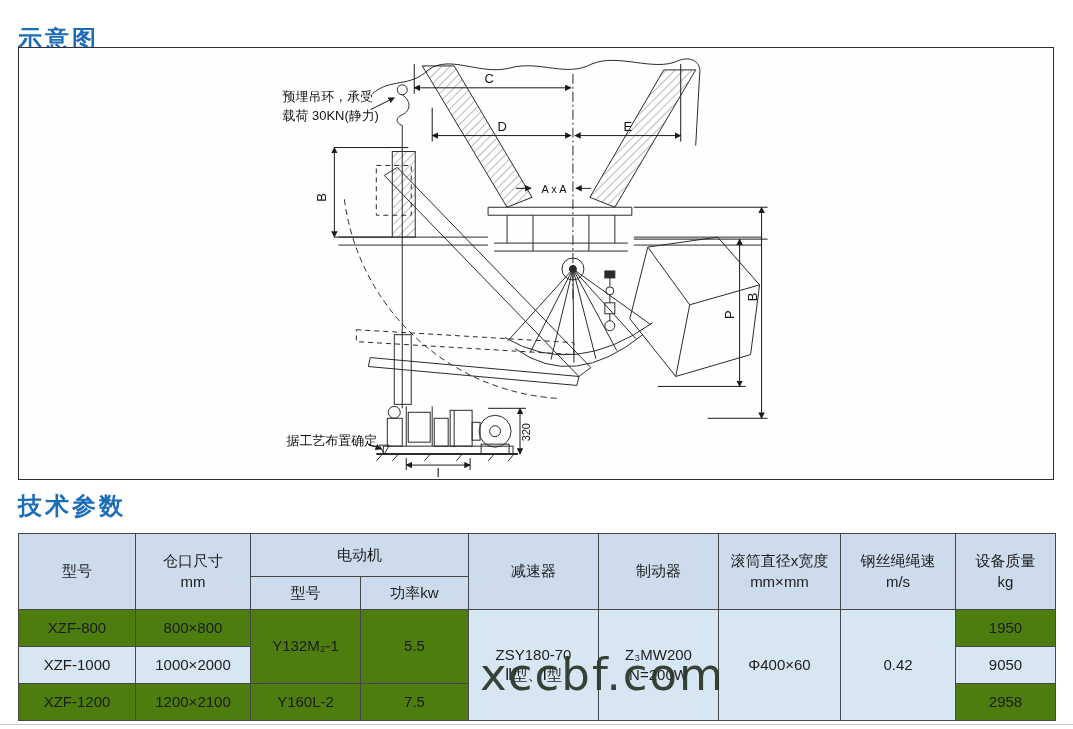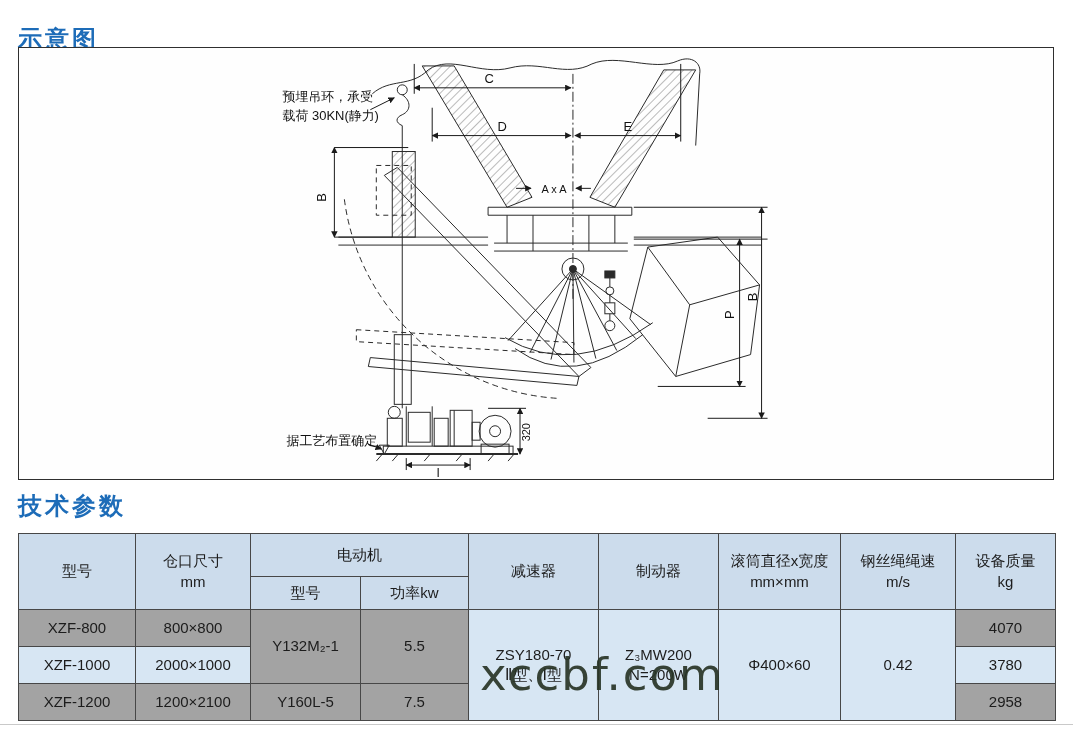--- a/index.html
+++ b/index.html
@@ -8,21 +8,21 @@
   #title-schematic{top:23px;text-align:center;}
   #title-parameters{top:490px;text-align:right;}
   .diagram-box{position:absolute;left:18px;top:47px;width:1036px;height:433px;border:1px solid #2f2f2f;background:#fefefe;box-sizing:border-box;}
   .diagram-box svg{display:block;width:100%;height:100%;}
   .spec{position:absolute;left:18px;top:533px;width:1037px;border-collapse:collapse;table-layout:fixed;}
   .spec th,.spec td{border:1px solid #474747;text-align:center;vertical-align:middle;font-size:15px;color:#1c1c1c;padding:2px 3px;line-height:1.35;}
   .spec th{background:#ccdcec;font-weight:normal;}
   .spec tr.h1 th{height:38px;}
   .spec tr.h2 th{height:28px;}
   .spec tbody tr{height:37px;}
-  .spec td{background:#a3a3a3;}
+  .spec td{background:#4d7c0f;}
   .spec td.blue{background:#d7e6f3;}
   .watermark{position:absolute;left:480px;top:648px;font-size:45px;letter-spacing:2px;color:rgba(40,52,38,0.92);z-index:6;pointer-events:none;font-family:"DejaVu Sans","Liberation Sans",sans-serif;}
   .bottom-rule{position:absolute;left:0;top:724px;width:1073px;border-top:1px solid #c9c9c9;}
 </style>
 </head>
 <body>
 
 <div class="section-title" id="title-schematic">示意图</div>
 
 <div class="diagram-box">
@@ -217,31 +217,31 @@
       <td rowspan="3" class="blue">
         <div>ZSY180-70</div>
         <div>Ⅱ型、Ⅰ型</div>
       </td>
       <td rowspan="3" class="blue">
         <div>Z₃MW200</div>
         <div>N=200W</div>
       </td>
       <td rowspan="3" class="blue">Φ400×60</td>
       <td rowspan="3" class="blue">0.42</td>
-      <td>4070</td>
+      <td>1950</td>
     </tr>
     <tr>
       <td class="blue">XZF-1000</td>
-      <td class="blue">2000×1000</td>
-      <td class="blue">3780</td>
+      <td class="blue">1000×2000</td>
+      <td class="blue">9050</td>
     </tr>
     <tr>
       <td>XZF-1200</td>
       <td>1200×2100</td>
-      <td>Y160L-5</td>
+      <td>Y160L-2</td>
       <td>7.5</td>
       <td>2958</td>
     </tr>
   </tbody>
 </table>
 
 <div class="watermark">xccbf.com</div>
 <div class="bottom-rule"></div>
 
 </body></html>

